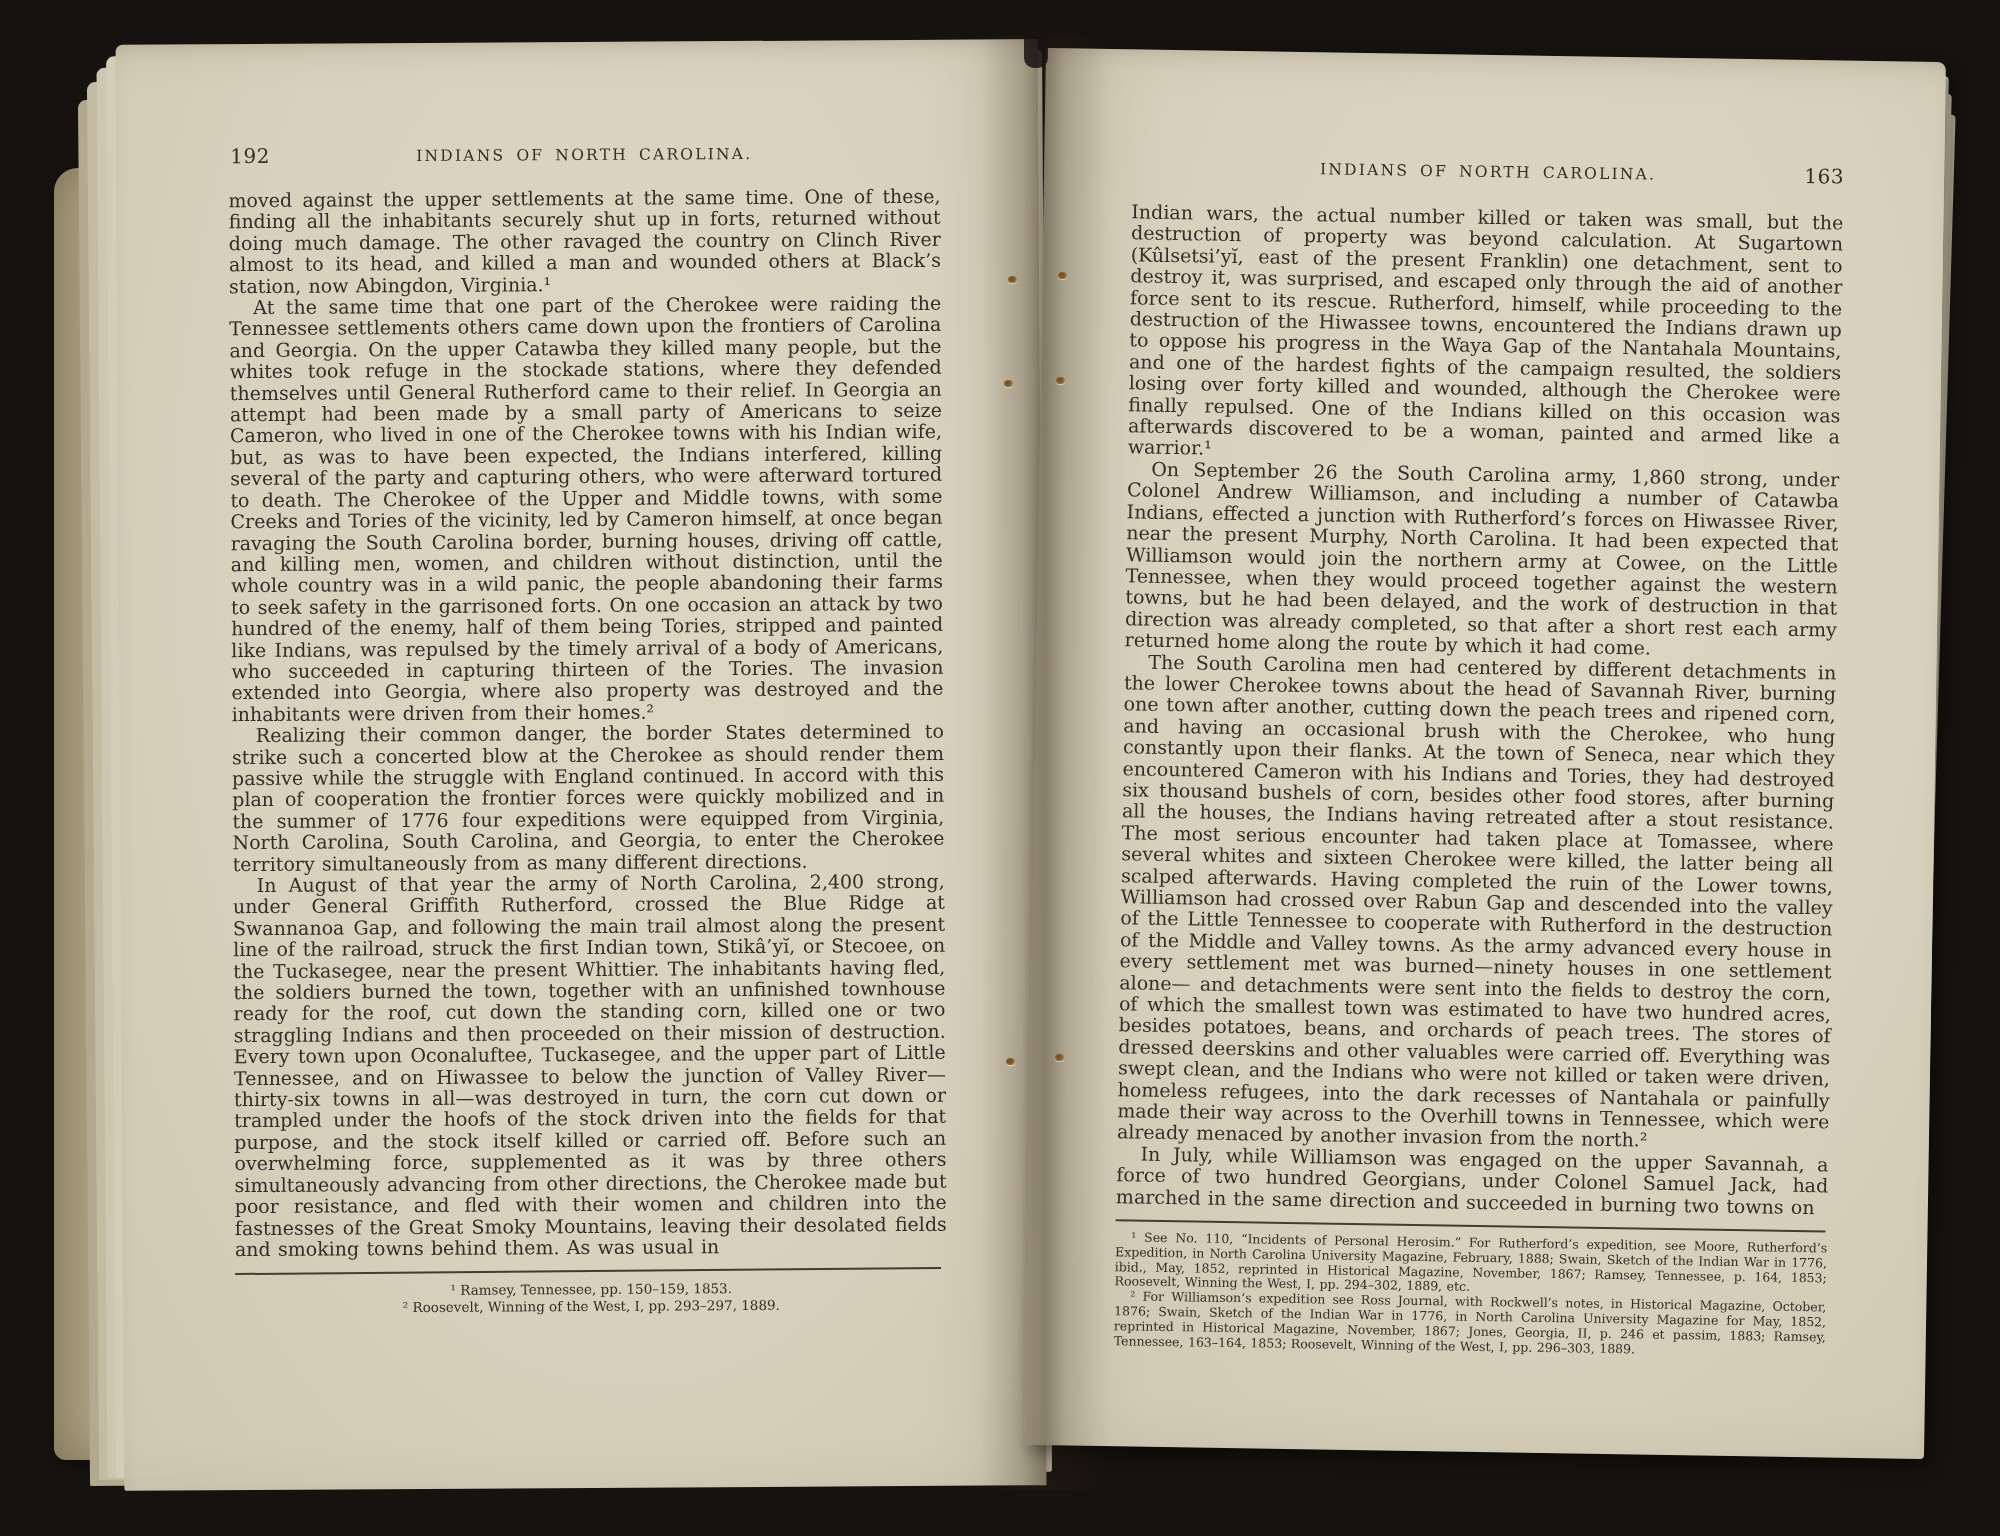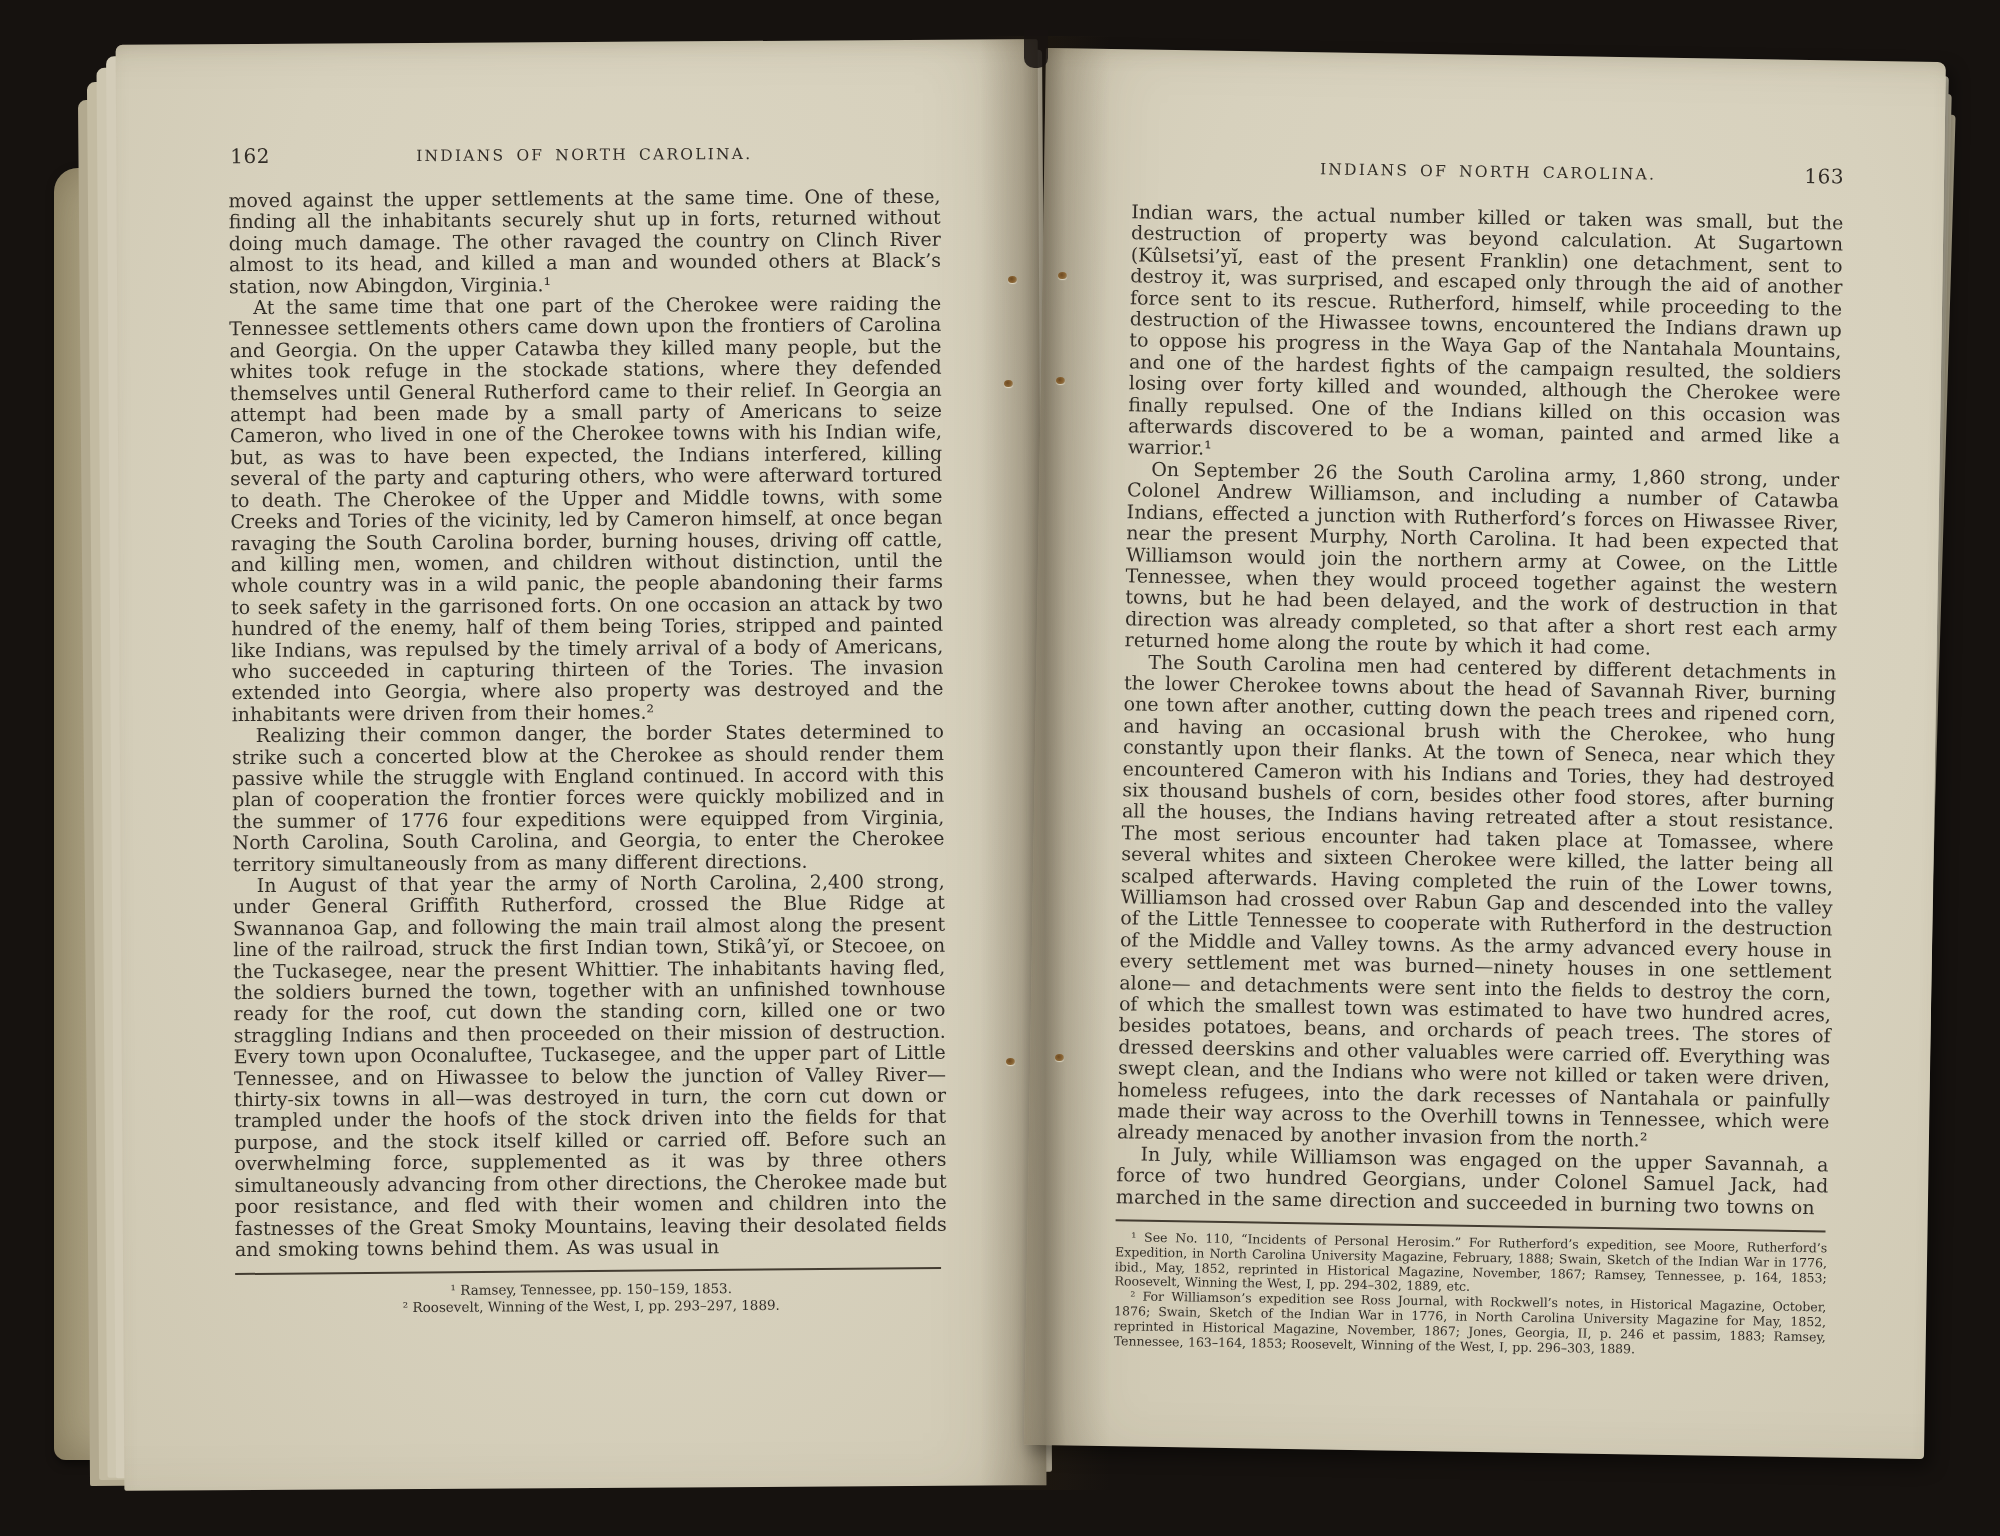--- a/index.html
+++ b/index.html
@@ -114,21 +114,21 @@
   <div class="stack ls2"></div>
   <div class="stack ls3"></div>
   <div class="stack ls4"></div>
   <div class="stack rs1"></div>
   <div class="stack rs2"></div>
   <div class="stack rs3"></div>
 
   <div class="page page-left">
     <div class="inner inner-left">
 
-      <div class="folio folio-left">162</div>
+      <div class="folio folio-left">192</div>
       <div class="running-header rh-left">INDIANS OF NORTH CAROLINA.</div>
 
       <div class="text-flow tf-left">
         <div class="body-text">
           <p class="flush">moved against the upper settlements at the same time.  One of these, finding all the inhabitants securely shut up in forts, returned without doing much damage.  The other ravaged the country on Clinch River almost to its head, and killed a man and wounded others at Black’s station, now Abingdon, Virginia.¹</p>
           <p class="indent">At the same time that one part of the Cherokee were raiding the Tennessee settlements others came down upon the frontiers of Carolina and Georgia.  On the upper Catawba they killed many people, but the whites took refuge in the stockade stations, where they defended themselves until General Rutherford came to their relief.  In Georgia an attempt had been made by a small party of Americans to seize Cameron, who lived in one of the Cherokee towns with his Indian wife, but, as was to have been expected, the Indians interfered, killing several of the party and capturing others, who were afterward tortured to death.  The Cherokee of the Upper and Middle towns, with some Creeks and Tories of the vicinity, led by Cameron himself, at once began ravaging the South Carolina border, burning houses, driving off cattle, and killing men, women, and children without distinction, until the whole country was in a wild panic, the people abandoning their farms to seek safety in the garrisoned forts. On one occasion an attack by two hundred of the enemy, half of them being Tories, stripped and painted like Indians, was repulsed by the timely arrival of a body of Americans, who succeeded in capturing thirteen of the Tories.  The invasion extended into Georgia, where also property was destroyed and the inhabitants were driven from their homes.²</p>
           <p class="indent">Realizing their common danger, the border States determined to strike such a concerted blow at the Cherokee as should render them passive while the struggle with England continued.  In accord with this plan of cooperation the frontier forces were quickly mobilized and in the summer of 1776 four expeditions were equipped from Virginia, North Carolina, South Carolina, and Georgia, to enter the Cherokee territory simultaneously from as many different directions.</p>
           <p class="indent">In August of that year the army of North Carolina, 2,400 strong, under General Griffith Rutherford, crossed the Blue Ridge at Swannanoa Gap, and following the main trail almost along the present line of the railroad, struck the first Indian town, Stikâ’yĭ, or Stecoee, on the Tuckasegee, near the present Whittier.  The inhabitants having fled, the soldiers burned the town, together with an unfinished townhouse ready for the roof, cut down the standing corn, killed one or two straggling Indians and then proceeded on their mission of destruction.  Every town upon Oconaluftee, Tuckasegee, and the upper part of Little Tennessee, and on Hiwassee to below the junction of Valley River—thirty-six towns in all—was destroyed in turn, the corn cut down or trampled under the hoofs of the stock driven into the fields for that purpose, and the stock itself killed or carried off. Before such an overwhelming force, supplemented as it was by three others simultaneously advancing from other directions, the Cherokee made but poor resistance, and fled with their women and children into the fastnesses of the Great Smoky Mountains, leaving their desolated fields and smoking towns behind them.  As was usual in</p>
         </div>
 

